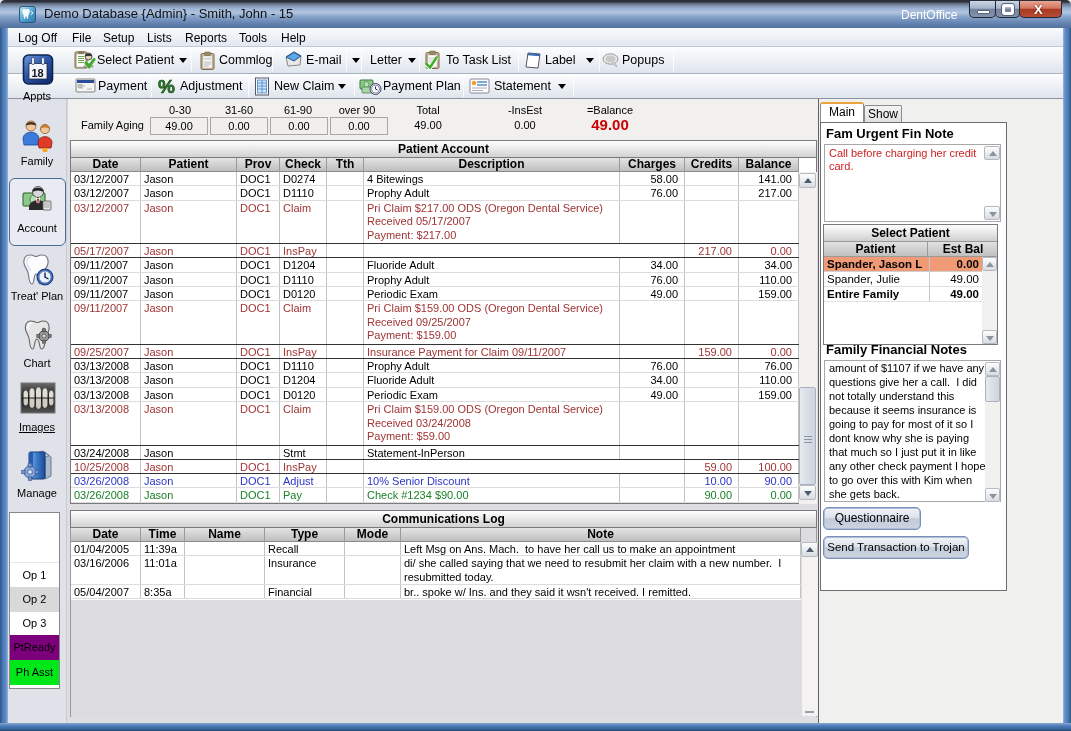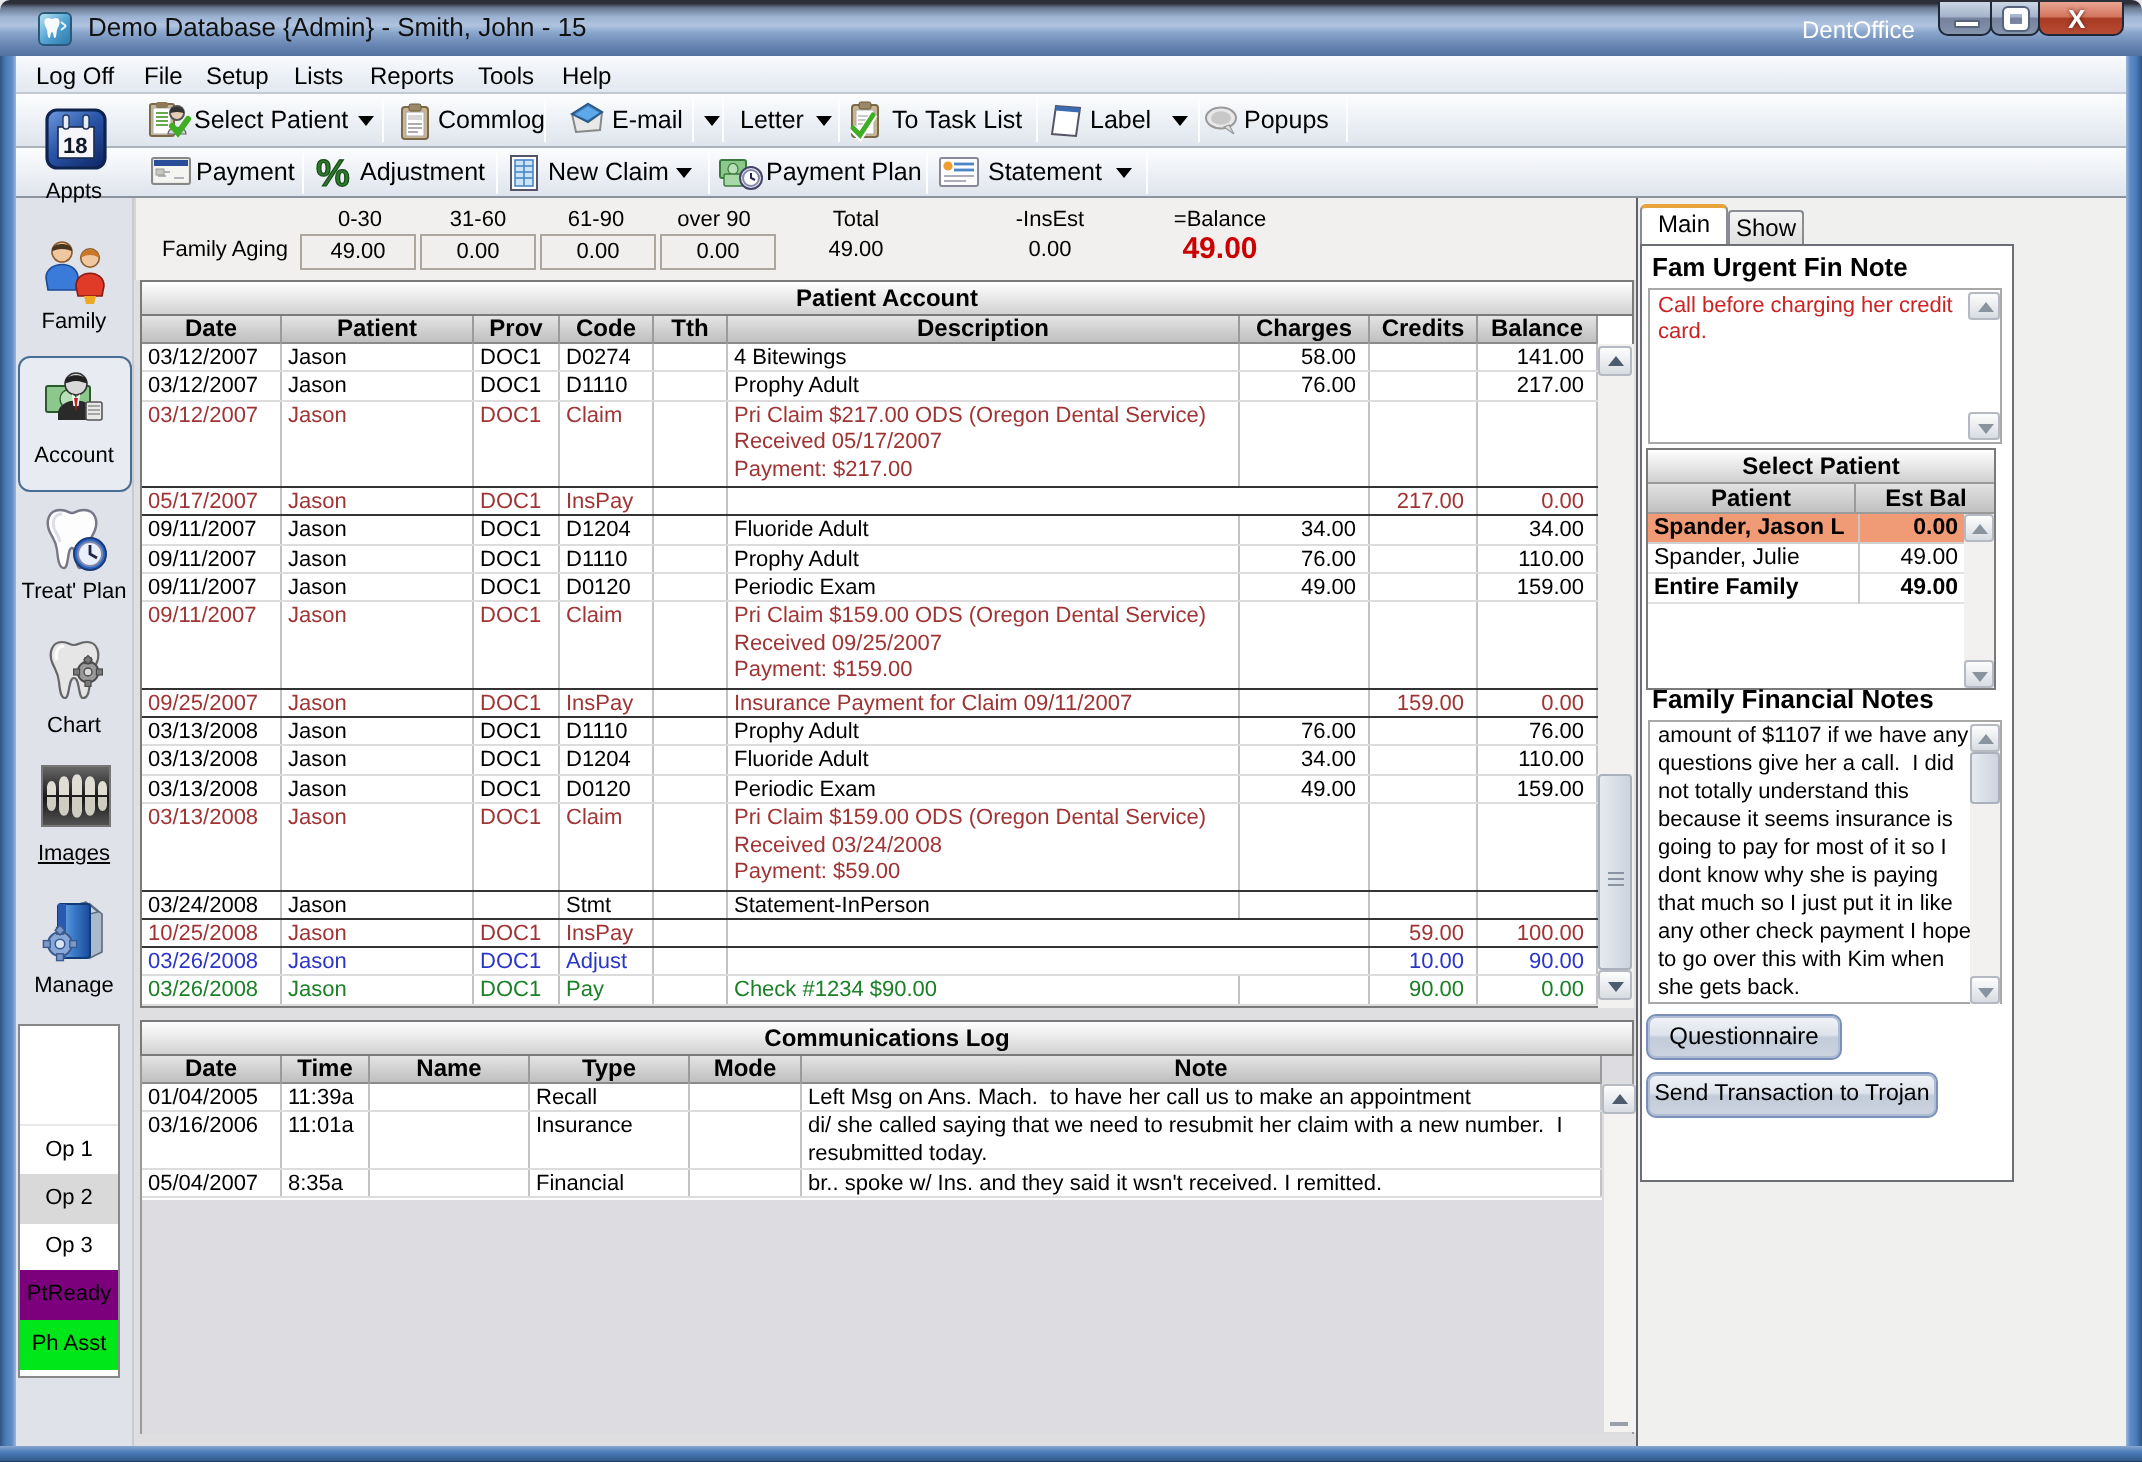--- a/index.html
+++ b/index.html
@@ -408,21 +408,21 @@
 <span class="agval" style="left:398px;">49.00</span>
 <span class="agval" style="left:495px;">0.00</span>
 <span class="abs" style="left:578px;top:116px;width:64px;font-size:15px;font-weight:bold;color:#cc0000;text-align:center;">49.00</span>
 
 <div class="gridtitle" style="top:140px;">Patient Account</div>
 <div class="abs" id="acctgrid">
 <div class="ghead" style="top:0;">
 <span class="hc" style="left:0px;width:70px;">Date</span>
 <span class="hc" style="left:70px;width:96px;">Patient</span>
 <span class="hc" style="left:166px;width:43px;">Prov</span>
-<span class="hc" style="left:209px;width:47px;">Code</span>
+<span class="hc" style="left:209px;width:47px;">Check</span>
 <span class="hc" style="left:256px;width:37px;">Tth</span>
 <span class="hc" style="left:293px;width:256px;">Description</span>
 <span class="hc" style="left:549px;width:65px;">Charges</span>
 <span class="hc" style="left:614px;width:54px;">Credits</span>
 <span class="hc" style="left:668px;width:60px;">Balance</span>
 </div>
 <div class="grow rb-light" style="top:14.0px;height:14.3px;">
 <span class="c" style="left:0px;width:70px;">03/12/2007</span>
 <span class="c" style="left:70px;width:96px;">Jason</span>
 <span class="c" style="left:166px;width:43px;">DOC1</span>
@@ -584,20 +584,21 @@
 <span class="c num red" style="left:549px;width:65px;"></span>
 <span class="c num red" style="left:614px;width:54px;">59.00</span>
 <span class="c num red" style="left:668px;width:60px;">100.00</span>
 </div>
 <div class="grow rb-light" style="top:316.1px;height:14.3px;">
 <span class="c blue" style="left:0px;width:70px;">03/26/2008</span>
 <span class="c blue" style="left:70px;width:96px;">Jason</span>
 <span class="c blue" style="left:166px;width:43px;">DOC1</span>
 <span class="c blue" style="left:209px;width:47px;">Adjust</span>
 <span class="c blue" style="left:256px;width:37px;"></span>
+<span class="c blue" style="left:293px;width:256px;">10% Senior Discount</span>
 <span class="c num blue" style="left:549px;width:65px;"></span>
 <span class="c num blue" style="left:614px;width:54px;">10.00</span>
 <span class="c num blue" style="left:668px;width:60px;">90.00</span>
 </div>
 <div class="grow rb-light" style="top:330.4px;height:14.4px;">
 <span class="c green" style="left:0px;width:70px;">03/26/2008</span>
 <span class="c green" style="left:70px;width:96px;">Jason</span>
 <span class="c green" style="left:166px;width:43px;">DOC1</span>
 <span class="c green" style="left:209px;width:47px;">Pay</span>
 <span class="c green" style="left:256px;width:37px;"></span>

